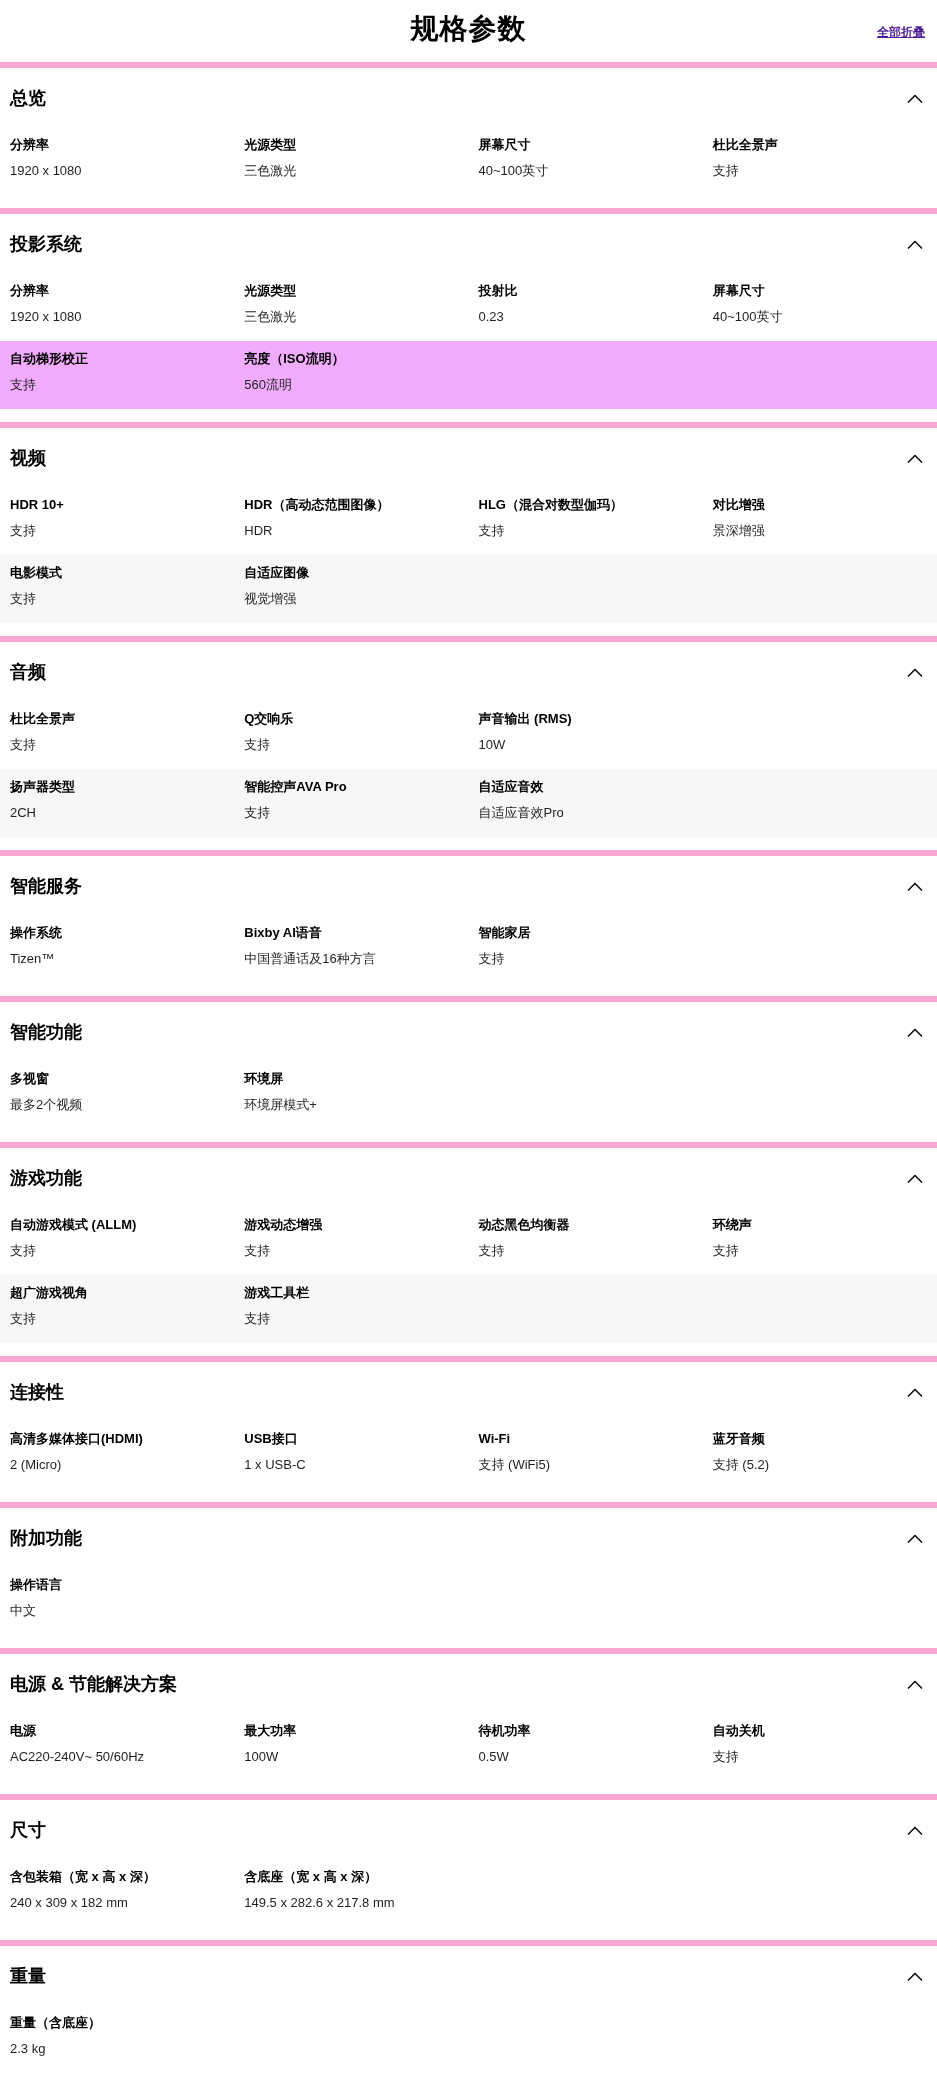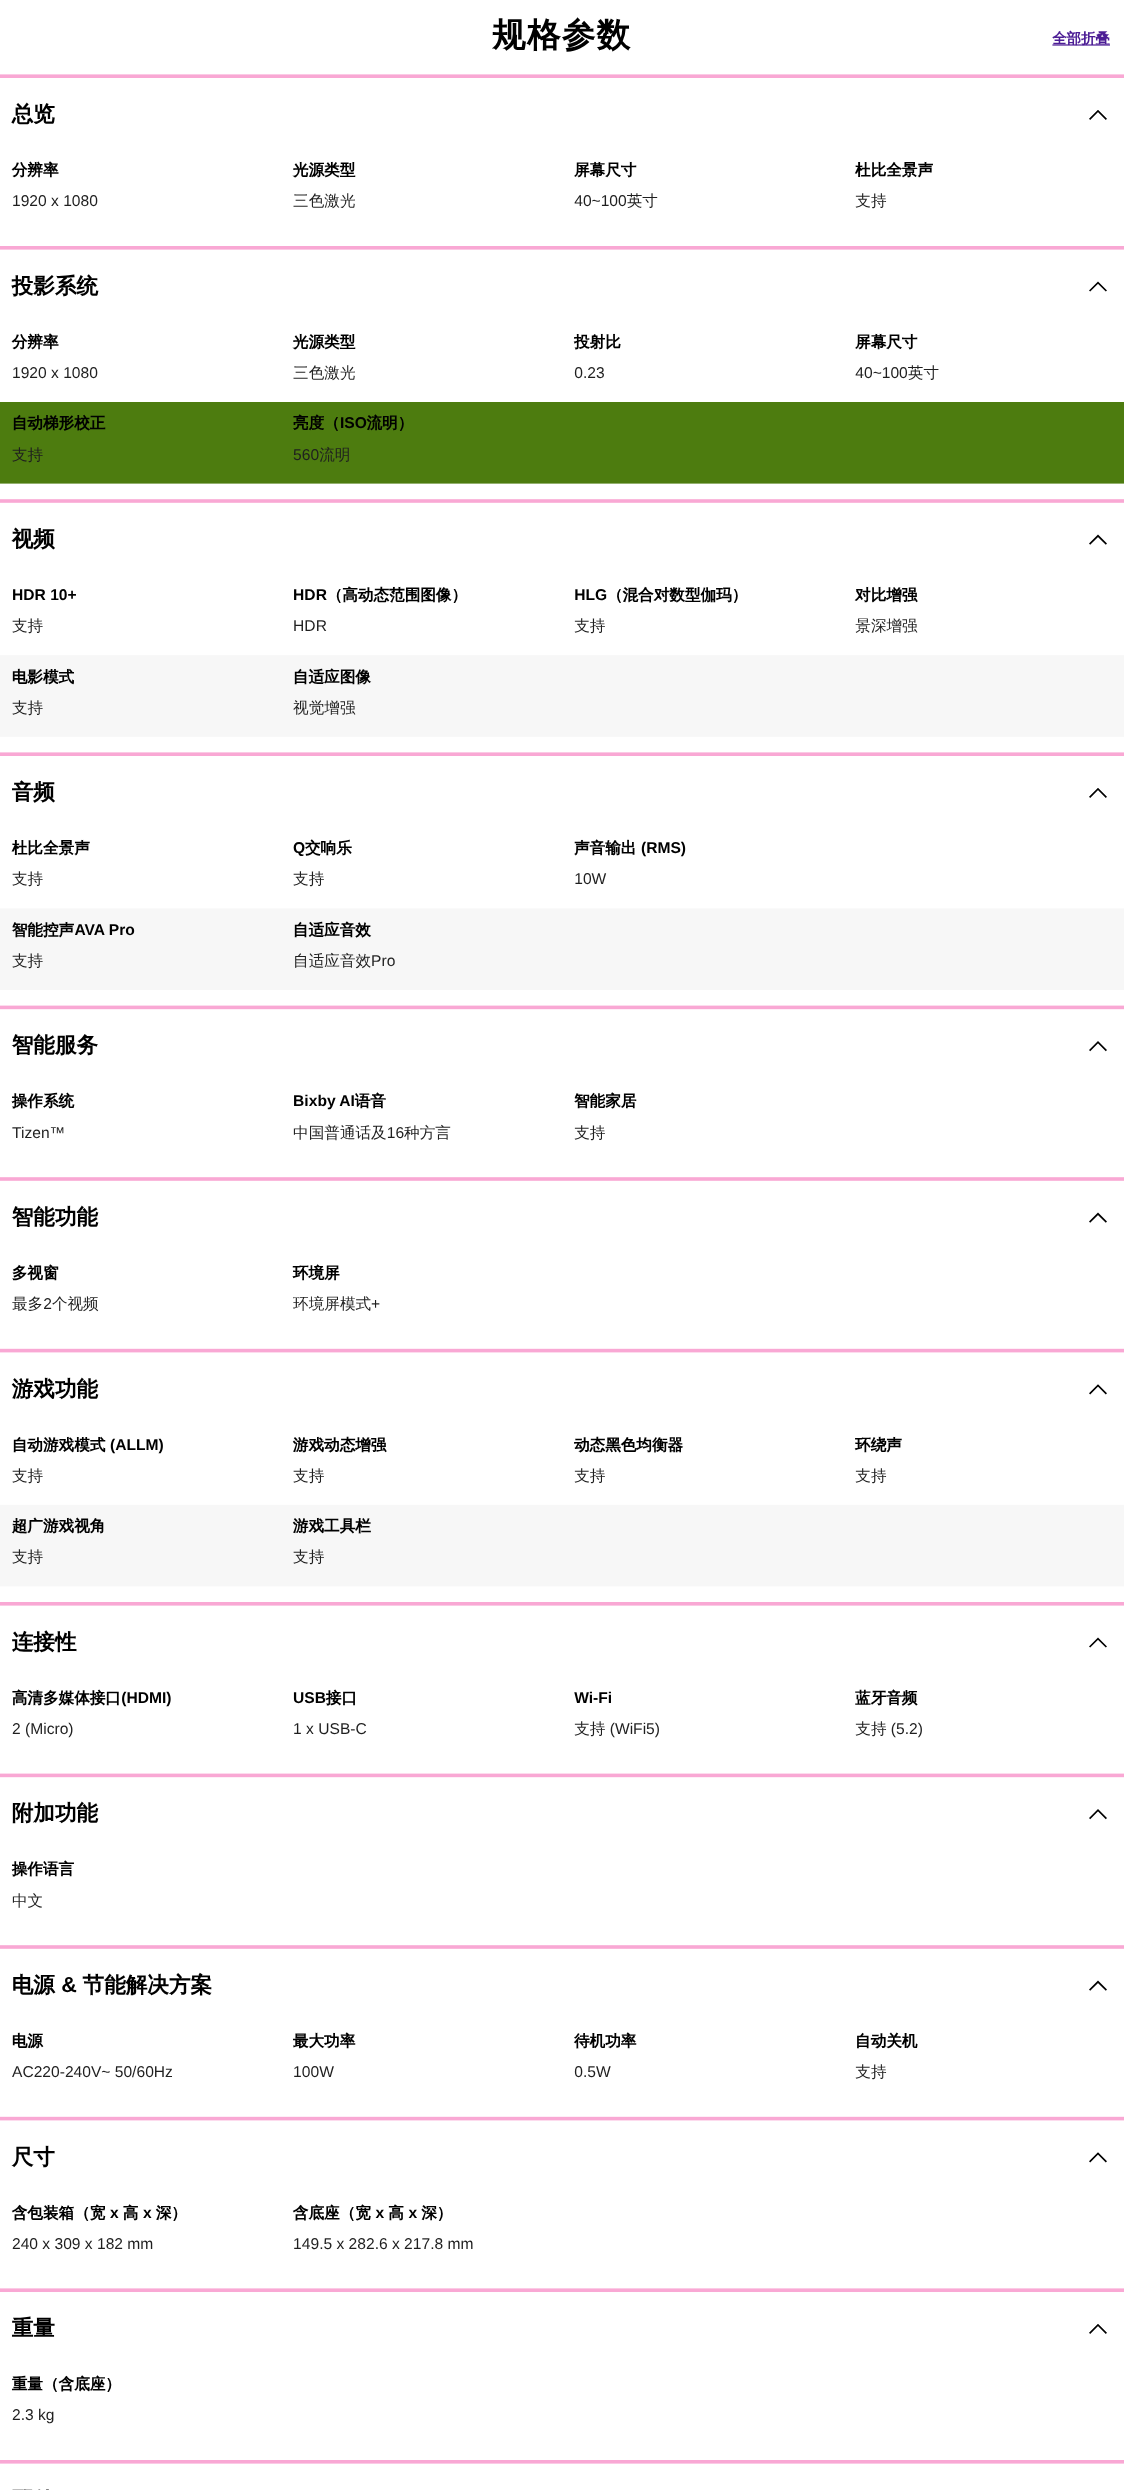--- a/index.html
+++ b/index.html
@@ -12,21 +12,21 @@
   .page-header { position: relative; padding: 12px 16px 16px; }
   .page-title {
     text-align: center; font-size: 28px; font-weight: 700;
     letter-spacing: 1px; line-height: 34px;
   }
   .collapse-all {
     position: absolute; right: 12px; top: 24px;
     font-size: 12px; font-weight: 700; color: #4c1d95;
     text-decoration: underline; cursor: pointer; white-space: nowrap;
   }
-  .section { border-top: 3px solid #f9a8d4; padding-bottom: 13px; }
+  .section { border-top: 6px solid #f9a8d4; padding-bottom: 13px; }
   .section-header {
     display: flex; align-items: center; justify-content: space-between;
     padding: 20px 14px 0 10px; cursor: pointer;
   }
   .section-title { font-size: 18px; font-weight: 700; line-height: 21px; }
   .chevron { display: inline-flex; width: 16px; height: 10px; }
   .rows { margin-top: 18px; }
   .spec-row {
     display: grid; grid-template-columns: repeat(4, 1fr);
     padding: 10px 0 16px;
@@ -102,21 +102,21 @@
   <div class="cell">
     <div class="label">投射比</div>
     <div class="value">0.23</div>
   </div>
 
   <div class="cell">
     <div class="label">屏幕尺寸</div>
     <div class="value">40~100英寸</div>
   </div>
 </div>
-        <div class="spec-row" style="background: #4d7c0f;">
+        <div class="spec-row" style="background: #f0abfc;">
   <div class="cell">
     <div class="label">自动梯形校正</div>
     <div class="value">支持</div>
   </div>
 
   <div class="cell">
     <div class="label">亮度（ISO流明）</div>
     <div class="value">560流明</div>
   </div>
 </div>
@@ -189,20 +189,24 @@
     <div class="label">Q交响乐</div>
     <div class="value">支持</div>
   </div>
 
   <div class="cell">
     <div class="label">声音输出 (RMS)</div>
     <div class="value">10W</div>
   </div>
 </div>
         <div class="spec-row" style="background: rgb(247, 247, 247);">
+  <div class="cell">
+    <div class="label">扬声器类型</div>
+    <div class="value">2CH</div>
+  </div>
 
   <div class="cell">
     <div class="label">智能控声AVA Pro</div>
     <div class="value">支持</div>
   </div>
 
   <div class="cell">
     <div class="label">自适应音效</div>
     <div class="value">自适应音效Pro</div>
   </div>

